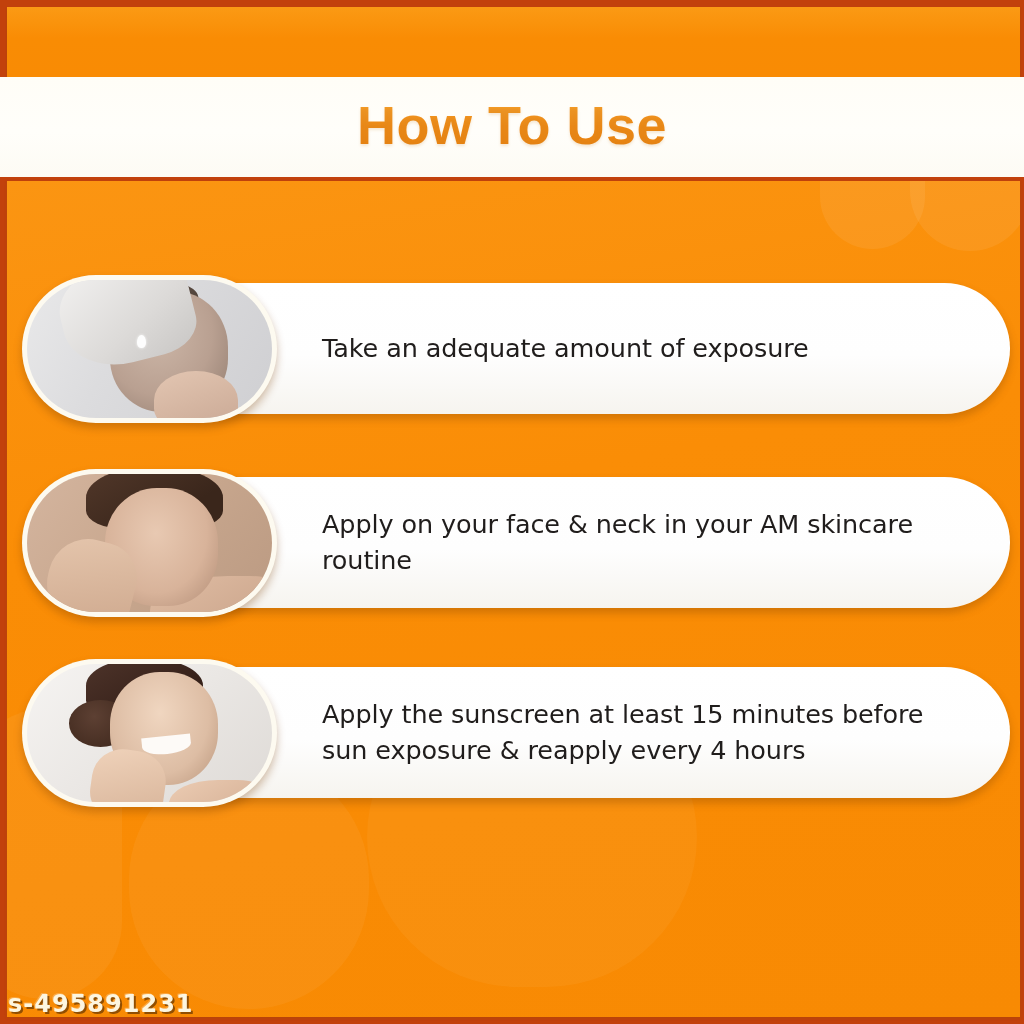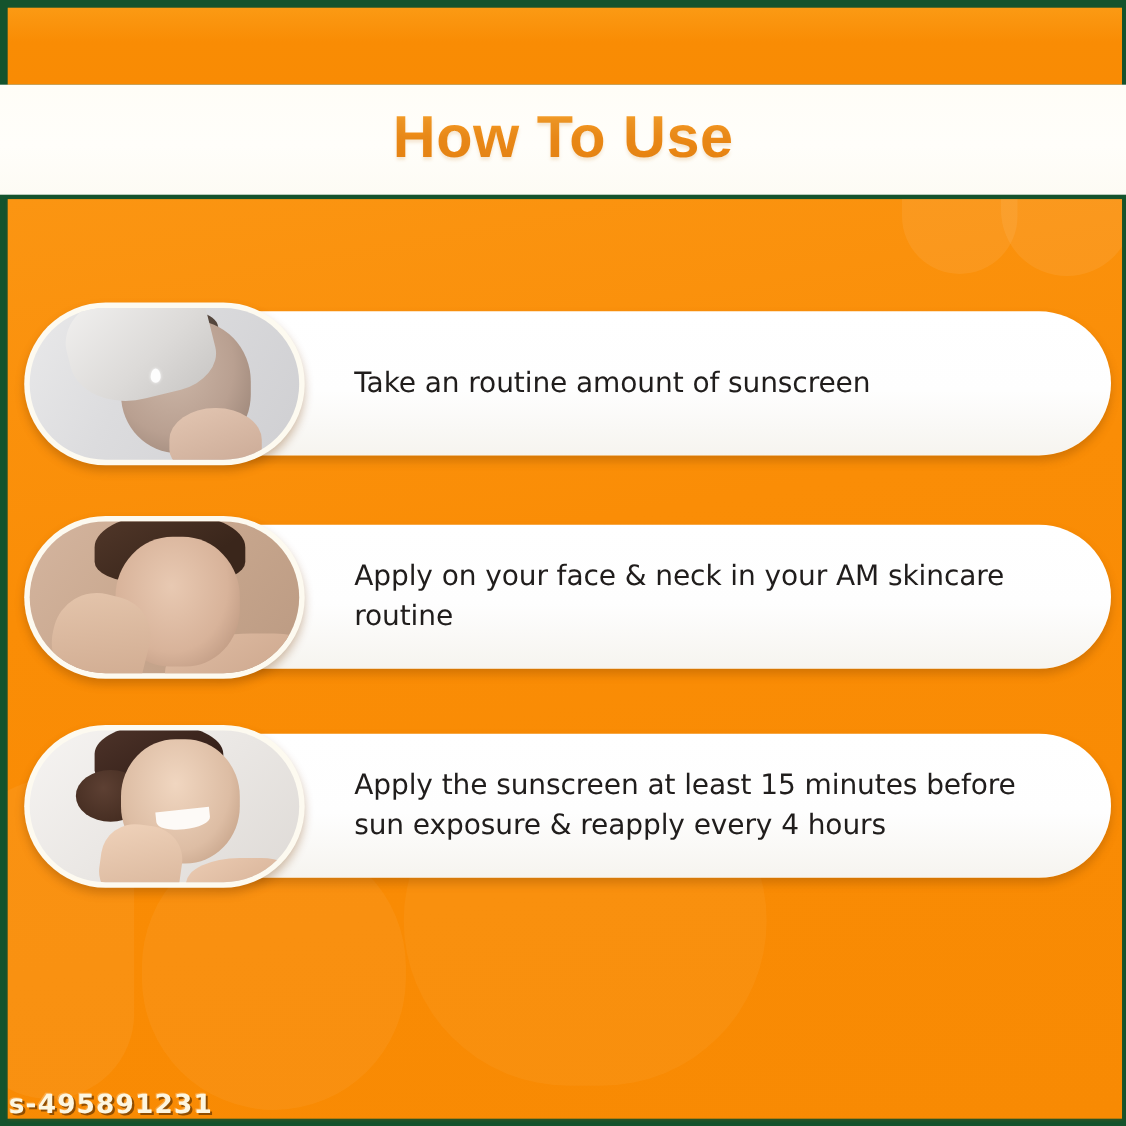--- a/index.html
+++ b/index.html
@@ -5,21 +5,21 @@
   html, body {
     margin: 0;
     padding: 0;
     background: #ffffff;
   }
   #page {
     position: relative;
     width: 1024px;
     height: 1024px;
     overflow: hidden;
-    background: #14532d;
+    background: #c2410c;
     font-family: "Liberation Sans", sans-serif;
   }
 
   
   .band-top {
     position: absolute;
     left: 7px;
     top: 7px;
     width: 1013px;
     height: 70px;
@@ -281,21 +281,21 @@
   <div class="panel">
 
     <div class="blob blob-tr1"></div>
     <div class="blob blob-tr2"></div>
     <div class="blob blob-bl1"></div>
     <div class="blob blob-bl2"></div>
     <div class="blob blob-bm"></div>
 
     <div class="step" style="top:94px;">
       <div class="step-card">
-        <div class="step-text">Take an routine amount of sunscreen</div>
+        <div class="step-text">Take an adequate amount of exposure</div>
       </div>
       <div class="step-thumb">
         <div class="thumb-inner photo1">
           <div class="p1-hair"></div>
           <div class="p1-face"></div>
           <div class="p1-towel"></div>
           <div class="p1-hand"></div>
           <div class="p1-drop"></div>
         </div>
       </div>

